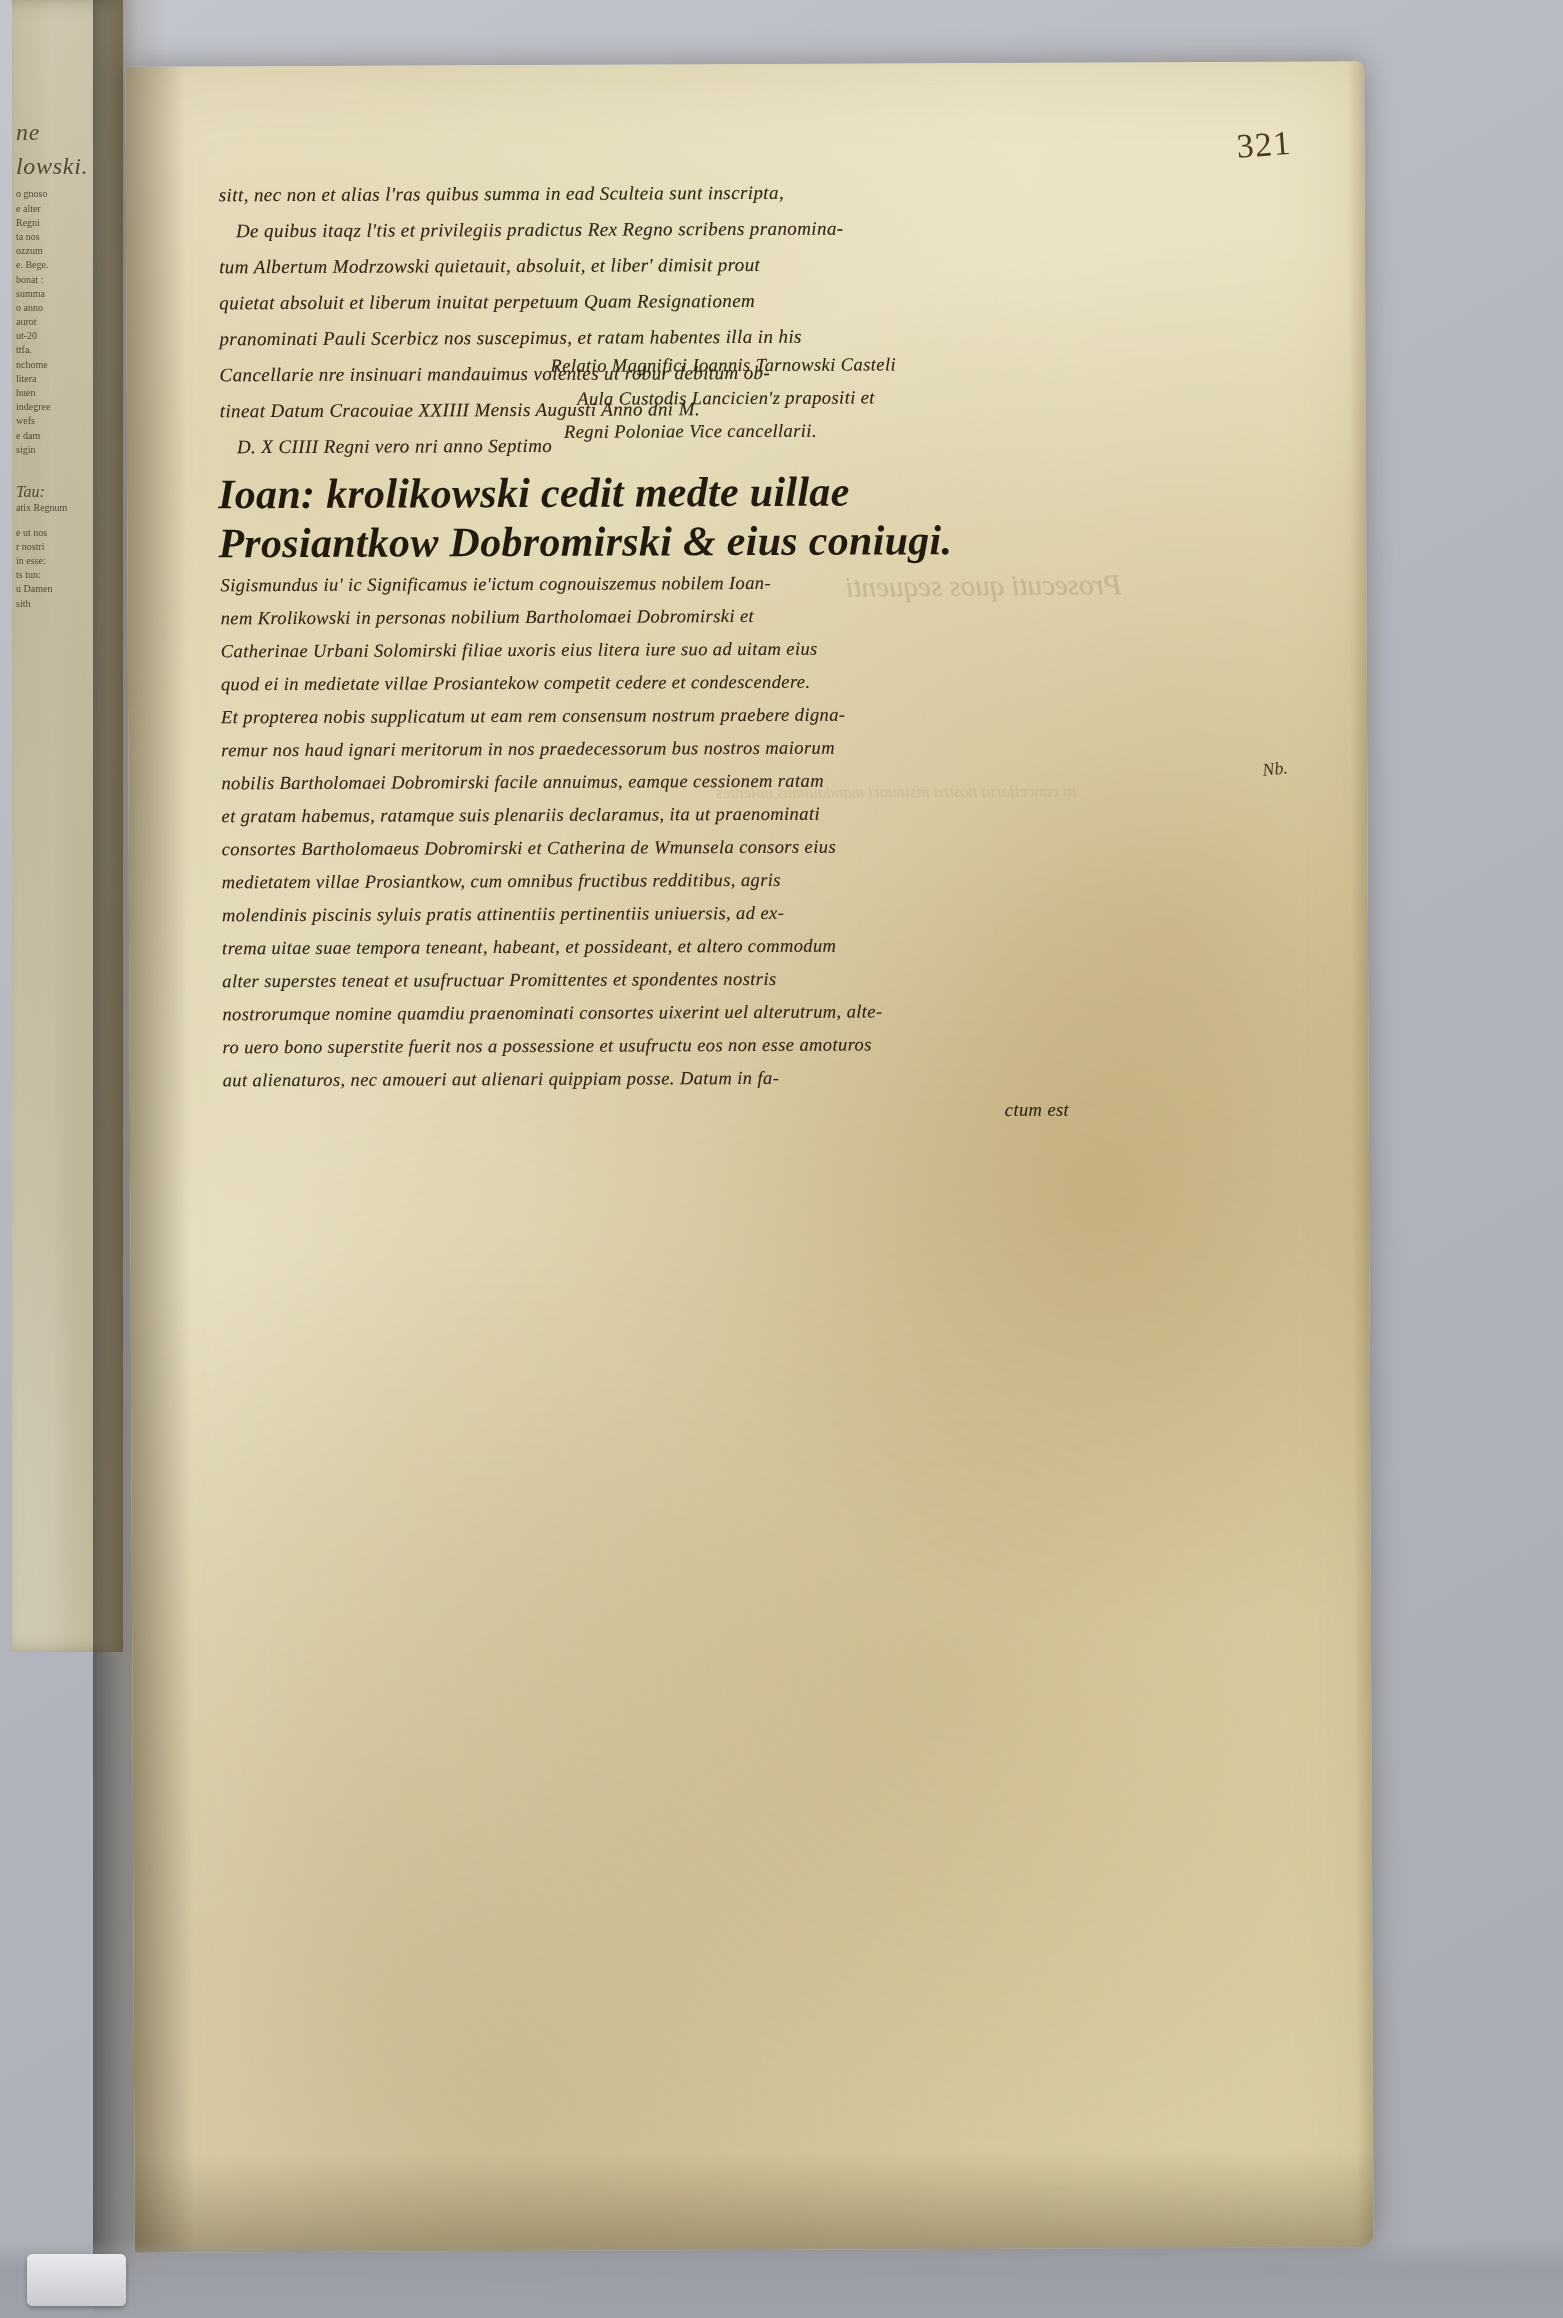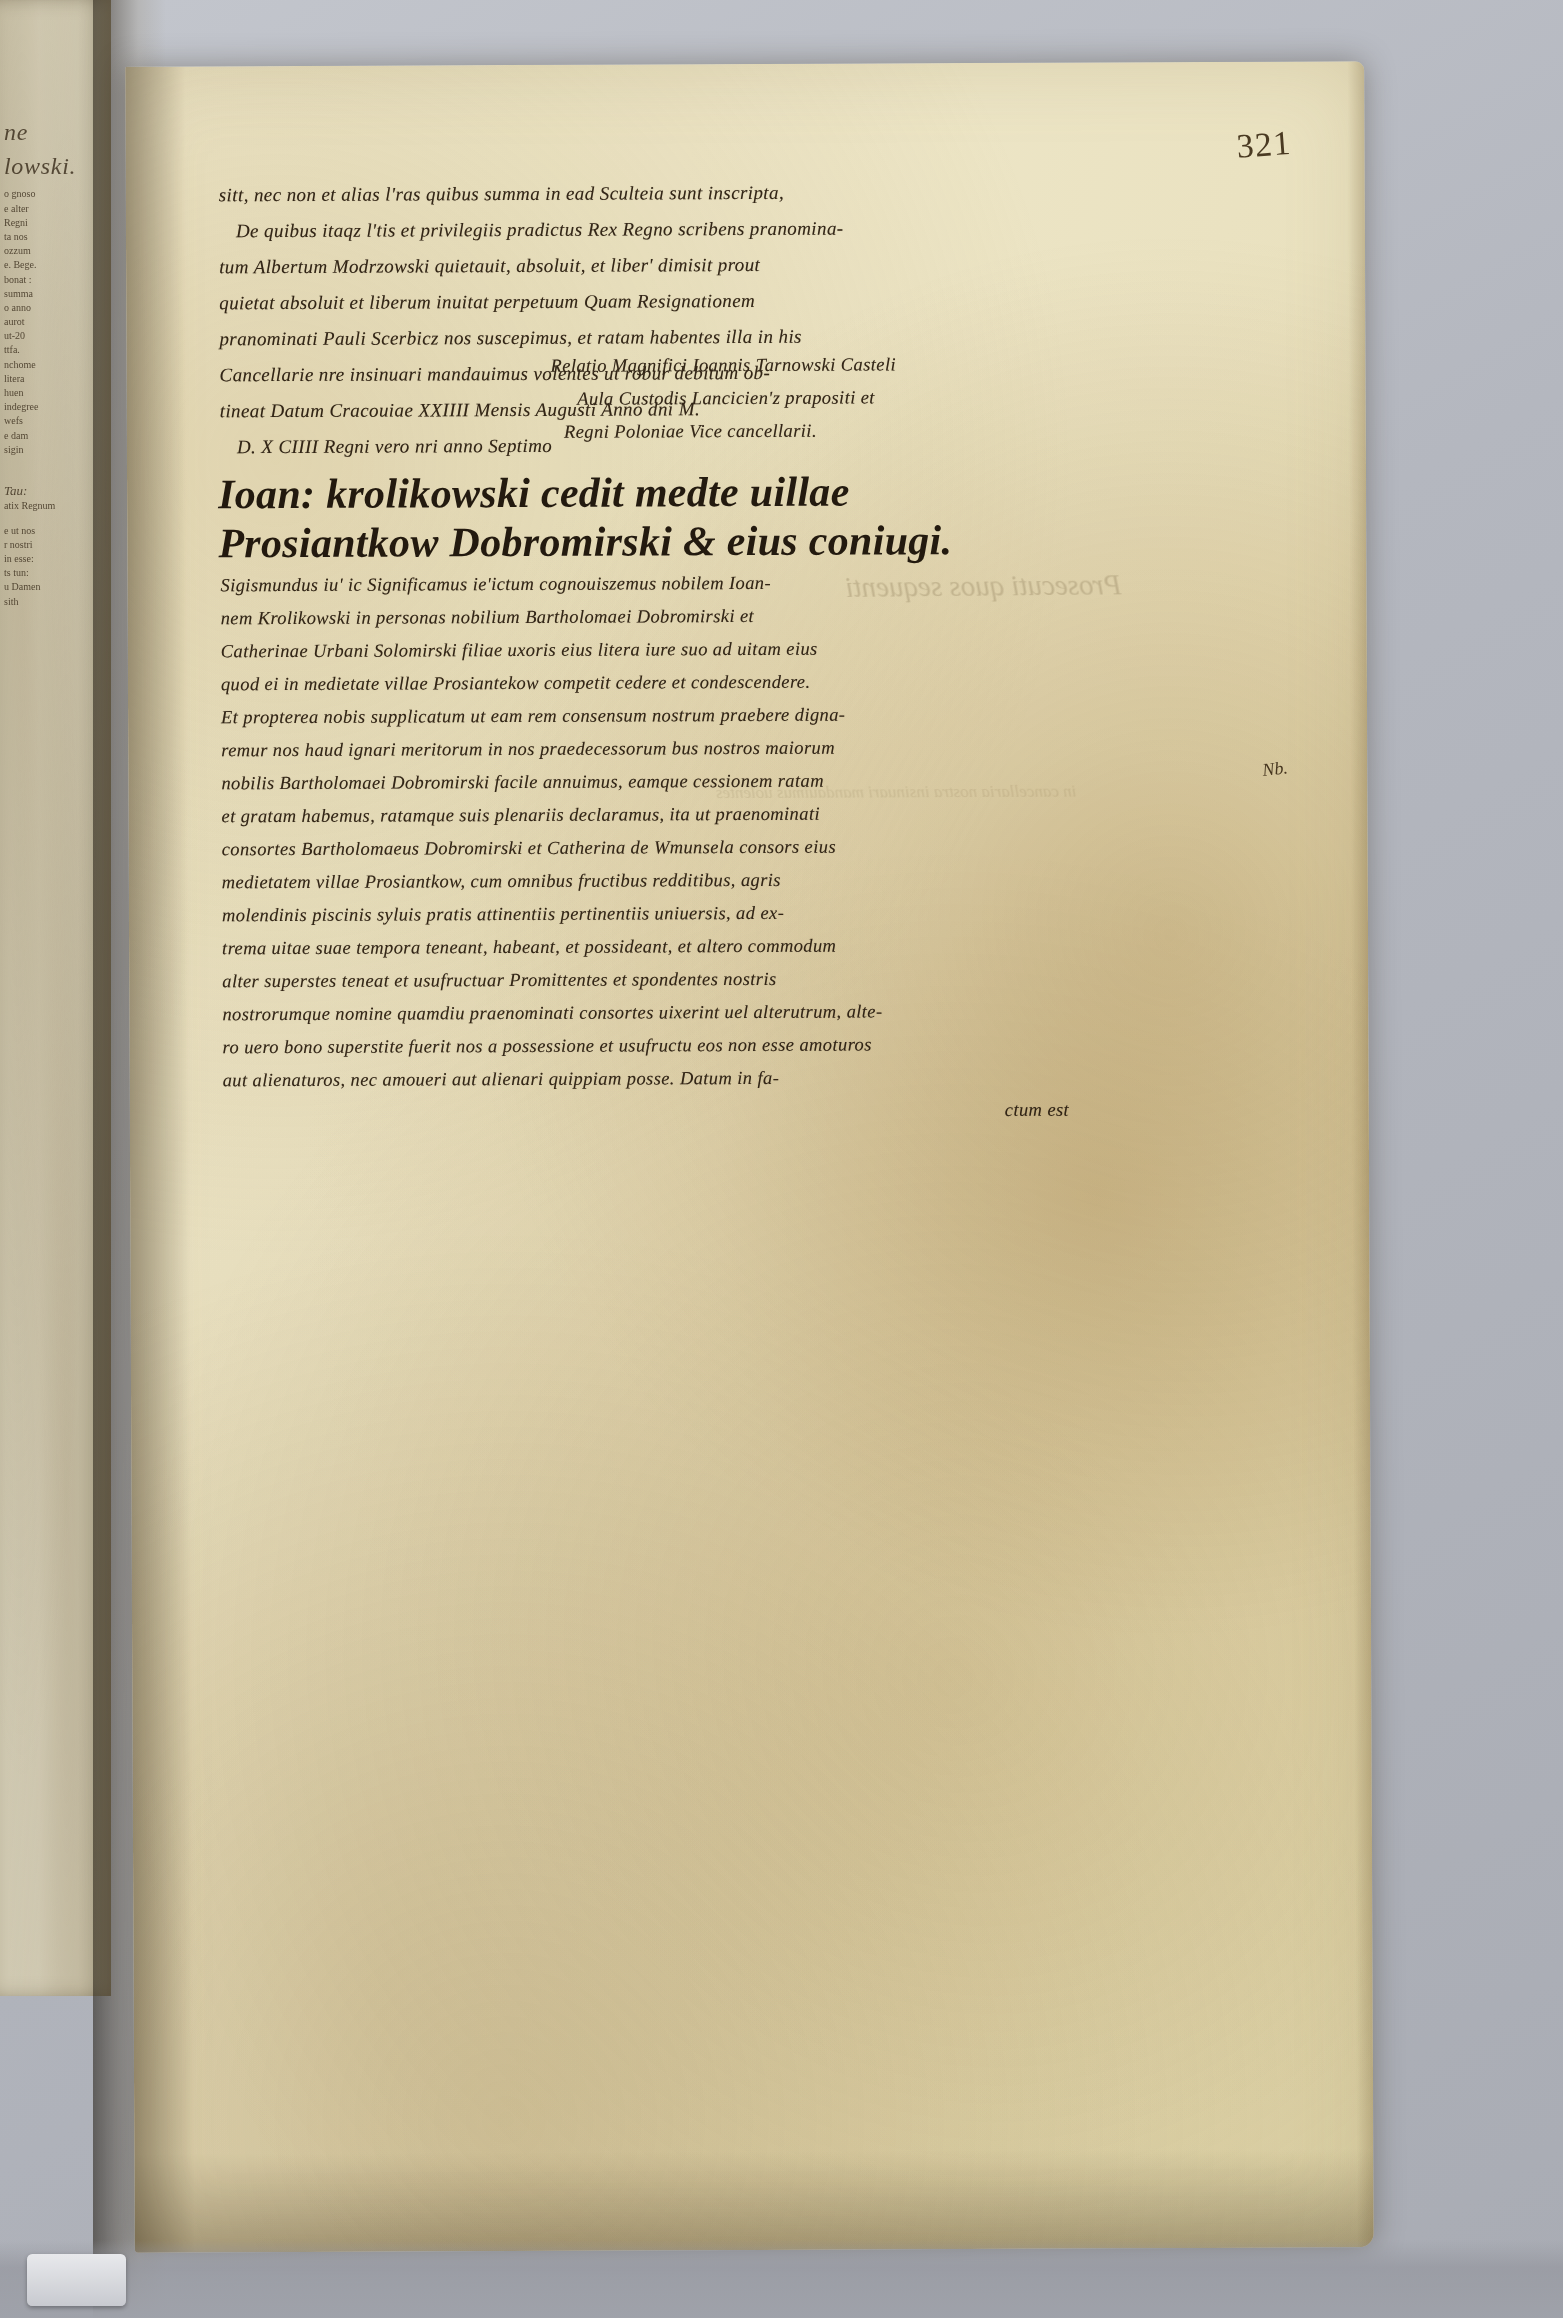--- a/index.html
+++ b/index.html
@@ -19,24 +19,24 @@
     position: relative;
     width: 1563px;
     height: 2319px;
     background: linear-gradient(150deg, #c3c6cd 0%, #b4b7bf 40%, #a9acb4 100%);
     overflow: hidden;
   }
 
   
   .left-page {
     position: absolute;
-    left: 0;
+    left: 12px;
     top: 0;
     width: 111px;
-    height: 1996px;
+    height: 1652px;
     background: linear-gradient(90deg, #cdc6ae 0%, #d8d2bc 35%, #cfc8b0 70%, #b3ab92 100%);
     box-shadow: inset -12px 0 22.5px -6.6px rgba(60,48,28,0.55);
   }
   .left-page-texture {
     position: absolute;
     inset: 0;
     background:
       radial-gradient(ellipse at 20% 30%, rgba(160,140,100,0.25), transparent 60%),
       radial-gradient(ellipse at 60% 75%, rgba(150,130,95,0.22), transparent 65%);
     mix-blend-mode: multiply;
@@ -58,21 +58,21 @@
     font-style: italic;
   }
   .left-text .lt-line {
     font-size: 10px;
     line-height: 1.42;
     white-space: nowrap;
     overflow: hidden;
   }
   .left-text .lt-block { margin-top: 10px; }
   .left-text .lt-sub {
-    font-size: 13px;
+    font-size: 16px;
     font-style: italic;
     margin-top: 26.5px;
   }
 
   
   .gutter {
     position: absolute;
     left: 93px;
     top: 0;
     width: 73px;

